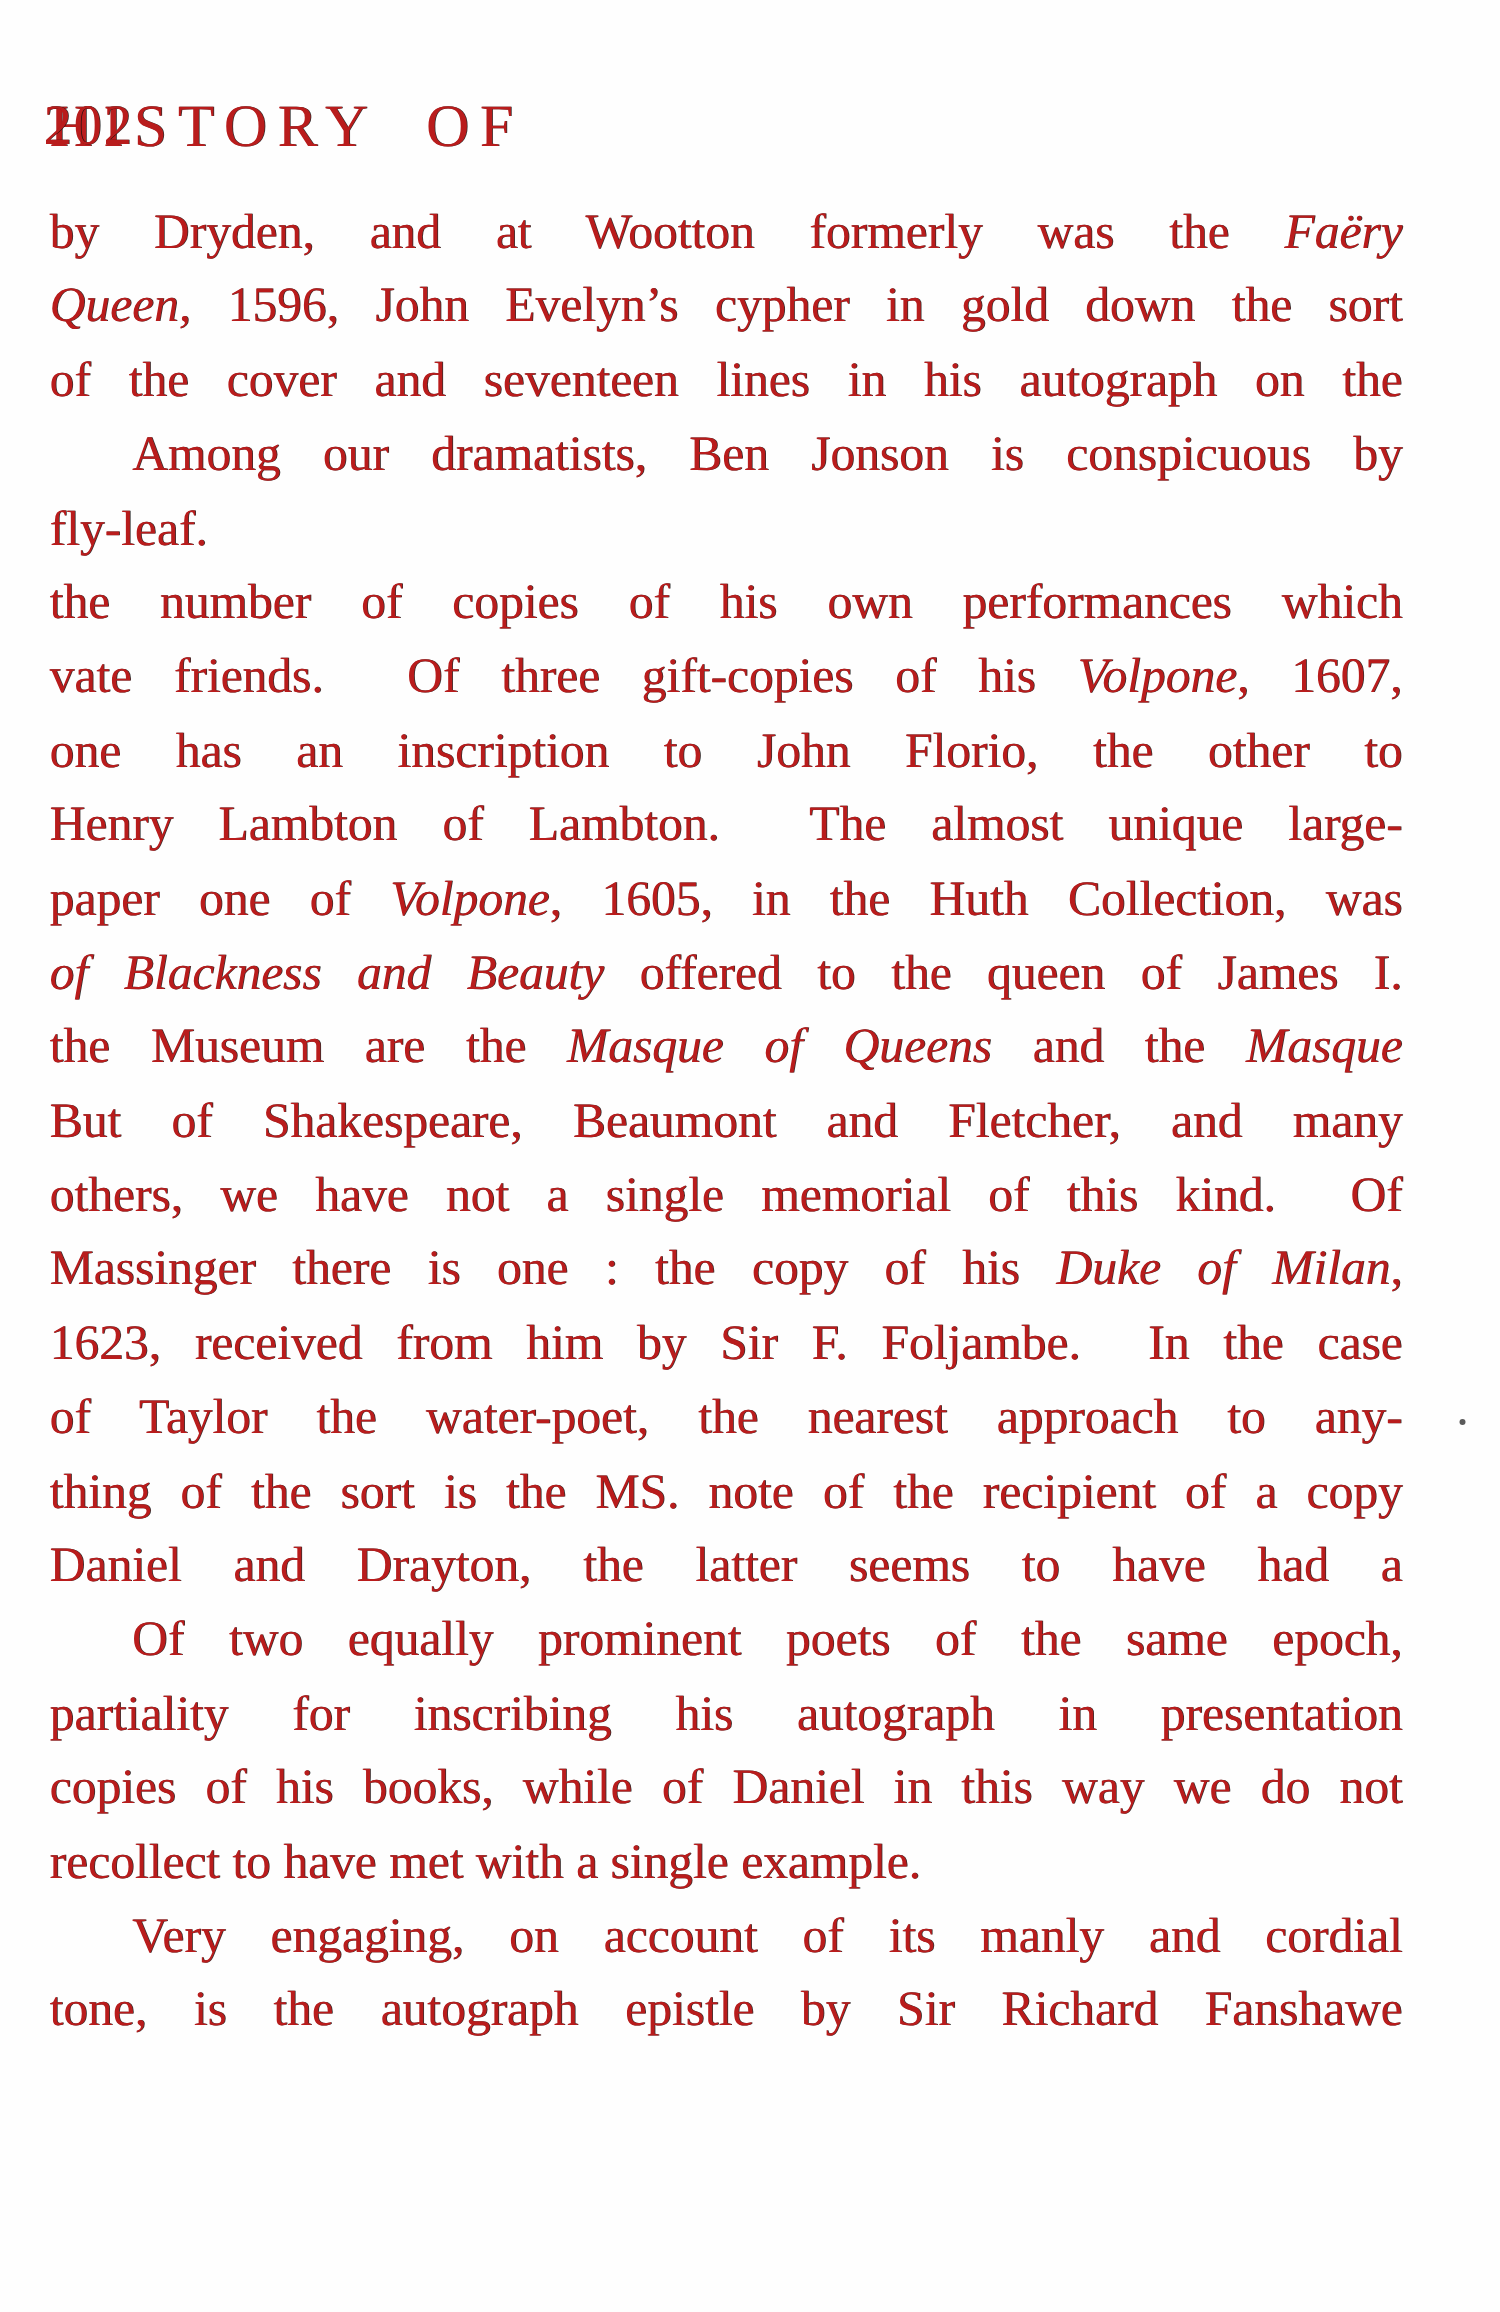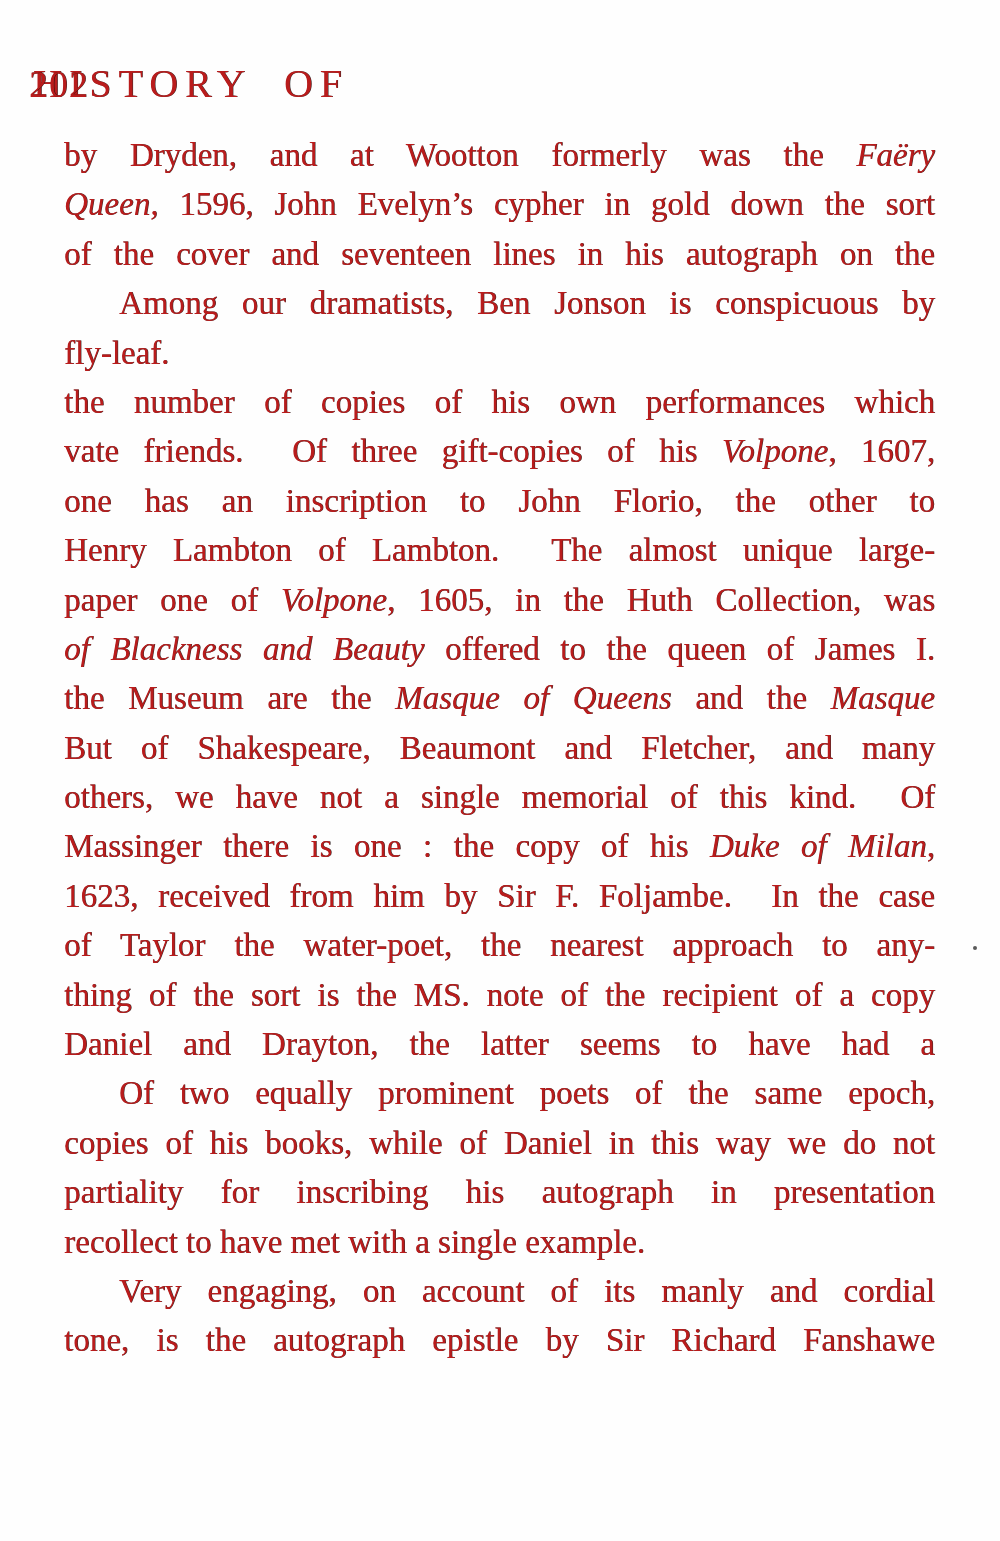--- a/index.html
+++ b/index.html
@@ -43,21 +43,21 @@
     width: 902px;
   }
   .line {
     font-size: 33px;
     line-height: 49.4px;
     height: 49.4px;
     text-align: justify;
     text-align-last: justify;
     white-space: nowrap; 
   }
-  .line { white-space: normal; margin-left: 31px; }
+  .line { white-space: normal; }
   .line.para-end {
     text-align-last: left;
   }
   .line.indent {
     text-indent: 55px;
   }
   .italic {
     font-style: italic;
   }
   .speck {
@@ -92,20 +92,20 @@
       <div class="line"><span class="italic">of Blackness and Beauty</span><span> offered to the queen of James I.</span></div>
       <div class="line"><span>the Museum are the </span><span class="italic">Masque of Queens</span><span> and the </span><span class="italic">Masque</span></div>
       <div class="line"><span>But of Shakespeare, Beaumont and Fletcher, and many</span></div>
       <div class="line"><span>others, we have not a single memorial of this kind.&nbsp; Of</span></div>
       <div class="line"><span>Massinger there is one : the copy of his </span><span class="italic">Duke of Milan</span><span>,</span></div>
       <div class="line"><span>1623, received from him by Sir F. Foljambe.&nbsp; In the case</span></div>
       <div class="line"><span>of Taylor the water-poet, the nearest approach to any-</span></div>
       <div class="line"><span>thing of the sort is the MS. note of the recipient of a copy</span></div>
       <div class="line"><span>Daniel and Drayton, the latter seems to have had a</span></div>
       <div class="line indent"><span>Of two equally prominent poets of the same epoch,</span></div>
+      <div class="line"><span>partiality for inscribing his autograph in presentation</span></div>
       <div class="line"><span>copies of his books, while of Daniel in this way we do not</span></div>
-      <div class="line"><span>partiality for inscribing his autograph in presentation</span></div>
       <div class="line para-end"><span>recollect to have met with a single example.</span></div>
       <div class="line indent"><span>Very engaging, on account of its manly and cordial</span></div>
       <div class="line"><span>tone, is the autograph epistle by Sir Richard Fanshawe</span></div>
     </div>
   <div class="speck"></div>
 </div>
 
 </body></html>

